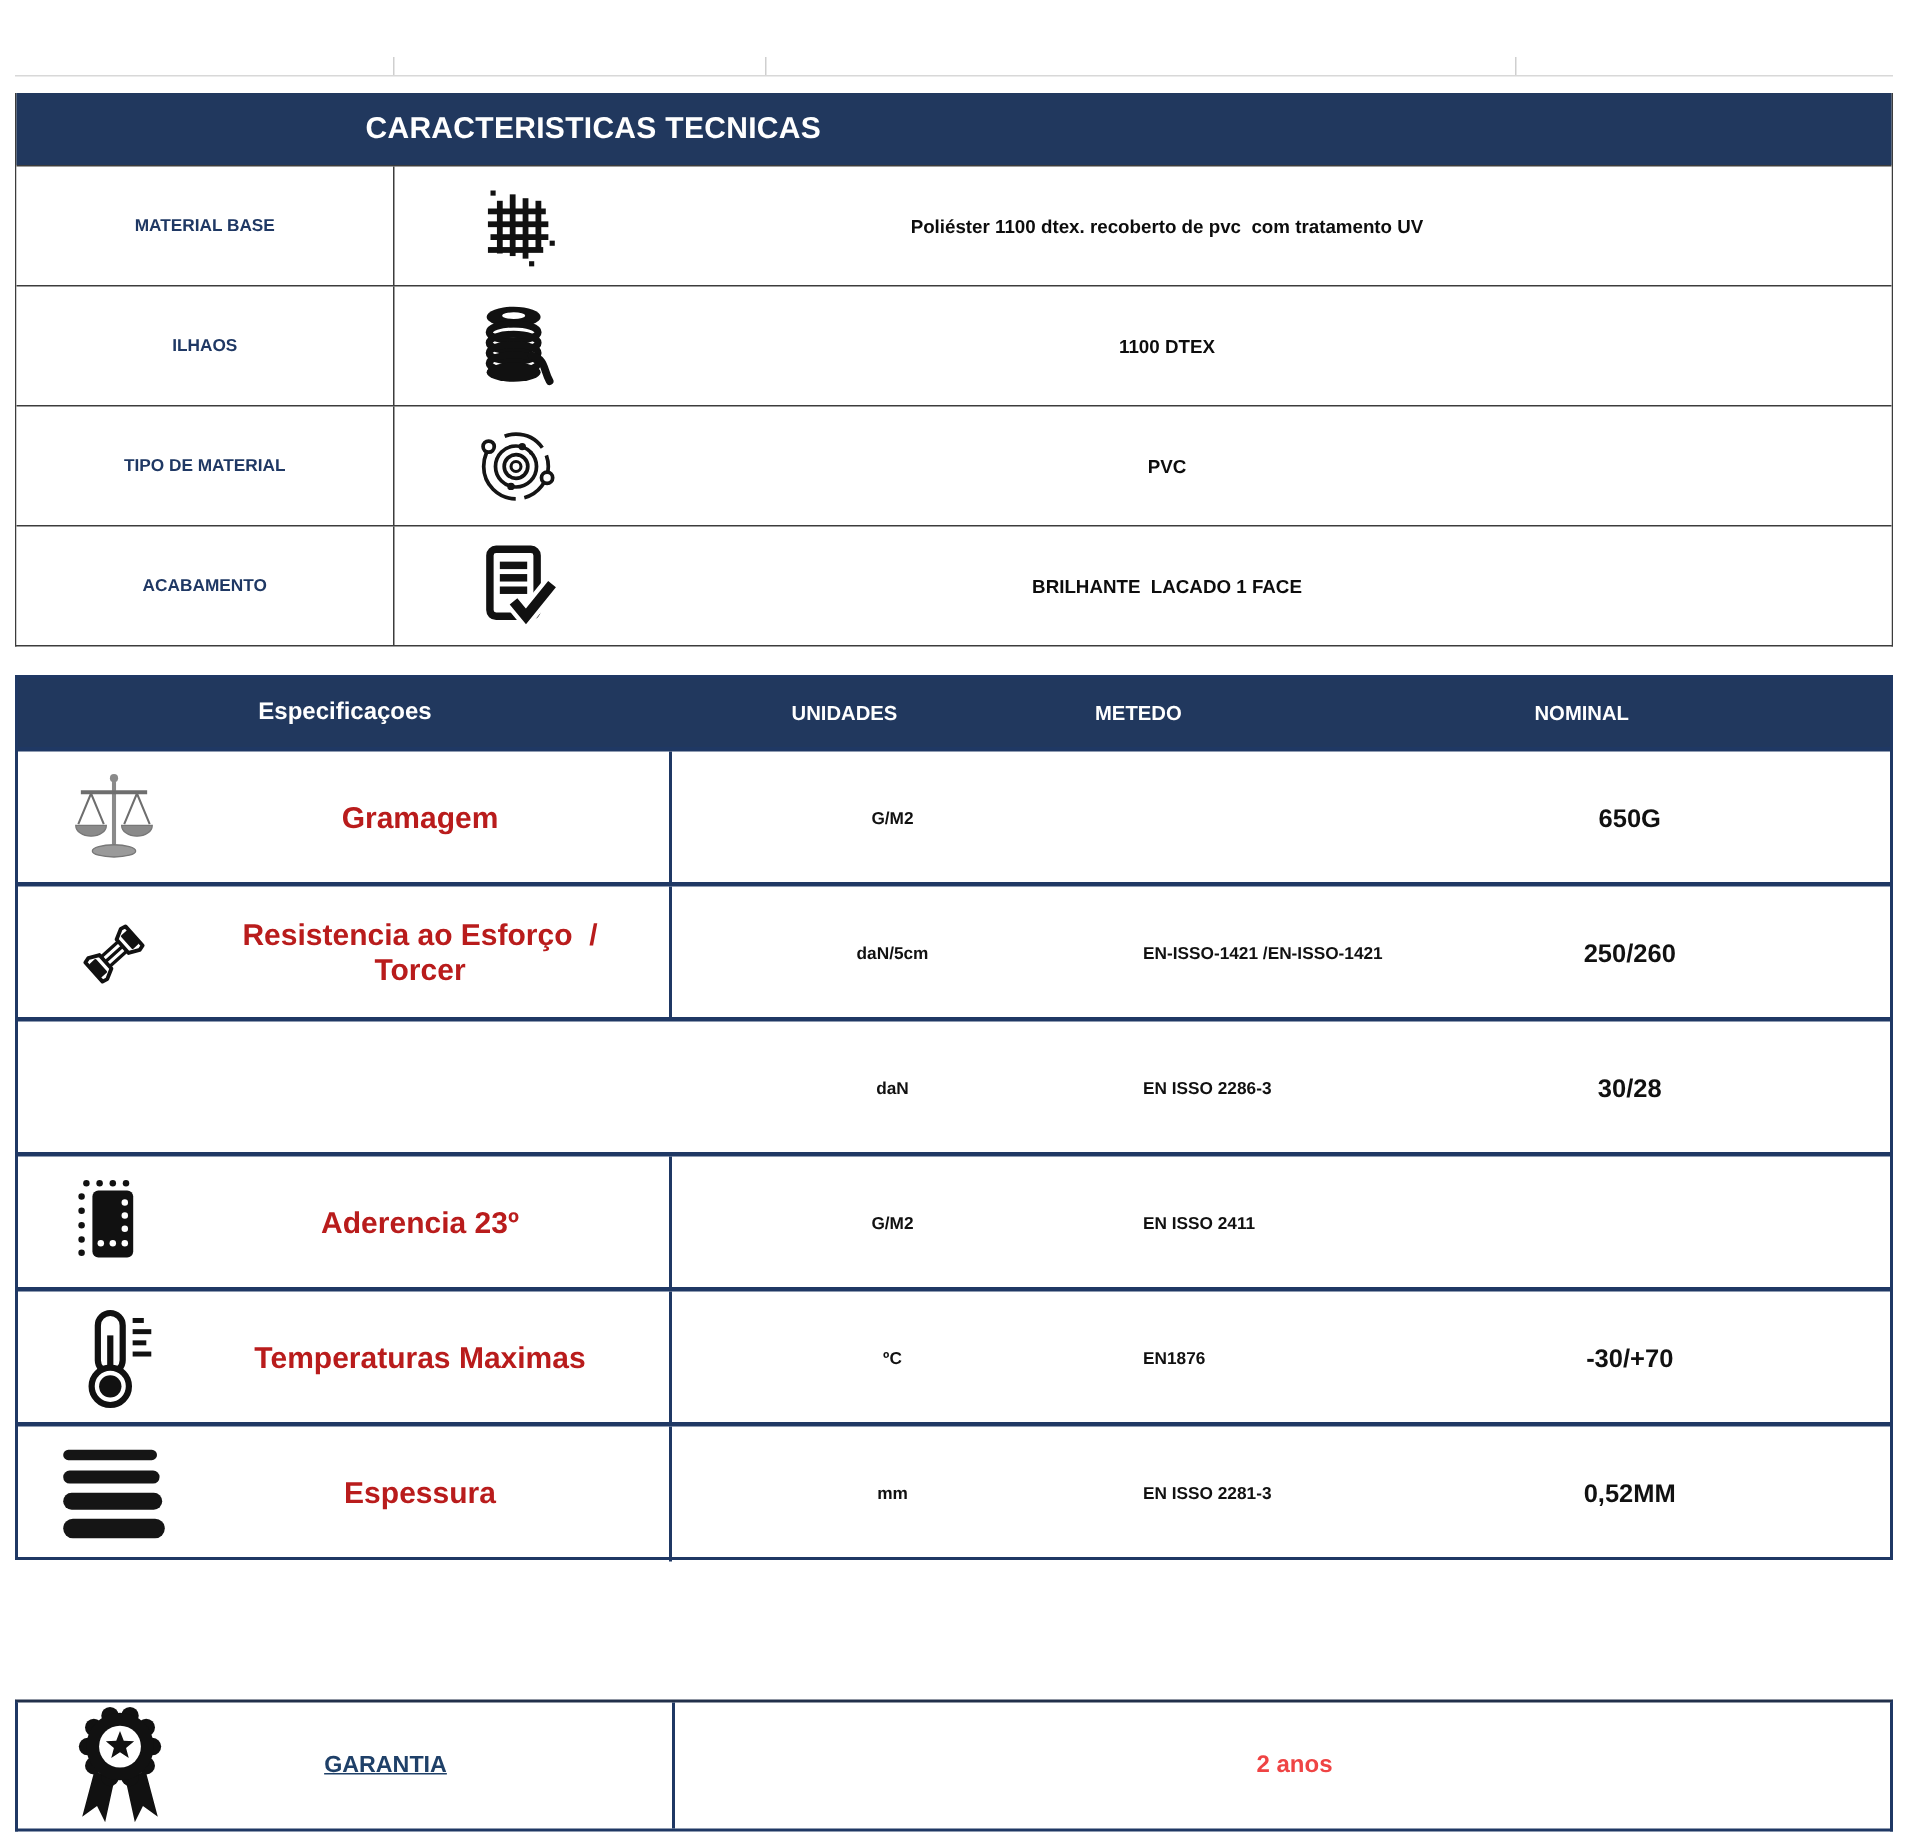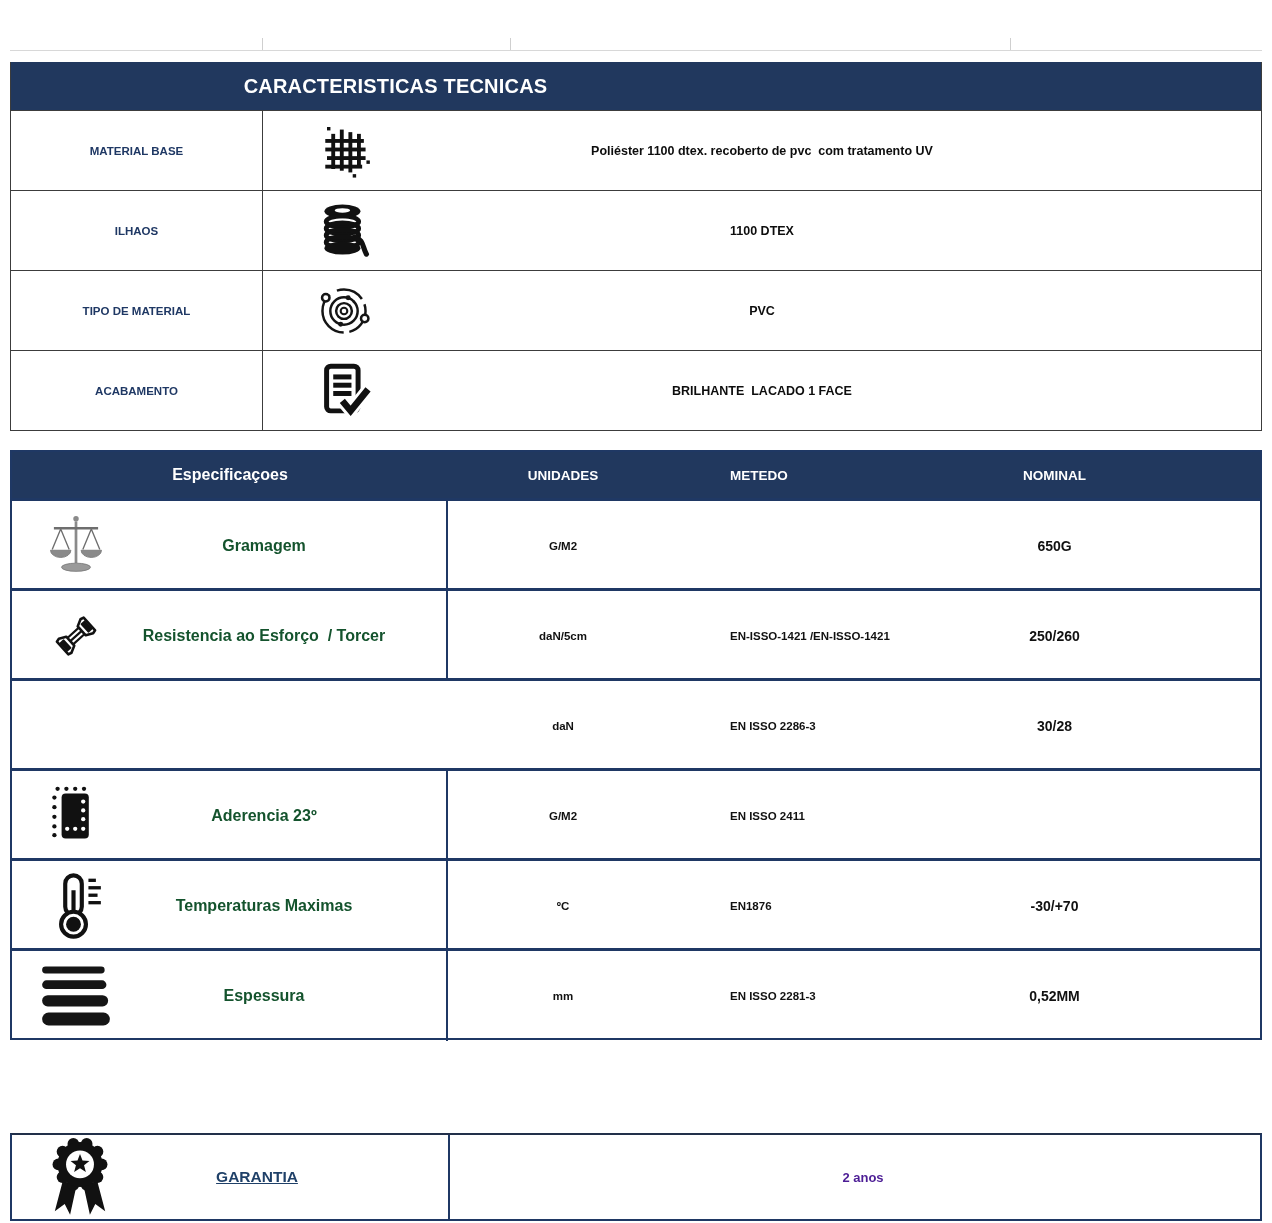--- a/index.html
+++ b/index.html
@@ -1,21 +1,21 @@
 <!DOCTYPE html>
 <html><head>
 <meta charset="utf-8">
 <style>
   * { box-sizing: border-box; }
   html,body { margin:0; padding:0; }
   body {
     width:1272px; height:1223px; position:relative; background:#fff;
     font-family:"Liberation Sans", sans-serif; color:#111;
   }
-  .pre { white-space:pre-wrap; }
+  .pre { white-space:pre-wrap;margin-left:32px; }
 
   
   .gridline { position:absolute; left:10px; top:50px; width:1252px; height:1px; background:#d8d8d8; }
   .gridtick { position:absolute; width:1px; height:12px; top:-12px; background:#cfcfcf; }
 
   
   .t1 { position:absolute; left:10px; top:62px; width:1252px; border:1px solid #3c3c3c; border-top:none; }
   .t1-header { height:48px; background:#21385E; display:flex; align-items:center; }
   .t1-title { width:748px; text-align:center; color:#fff; font-size:20px; font-weight:bold; letter-spacing:0.2px;padding-left:21px; }
   .t1-row { display:flex; height:80px; border-top:1px solid #3c3c3c; background:#fff; }
@@ -28,32 +28,32 @@
   
   .t2 { position:absolute; left:10px; top:450px; width:1252px; border:2px solid #1F3864; }
   .t2-header { height:46px; background:#21385E; position:relative; color:#fff; }
   .t2-h-spec    { position:absolute; left:0;  width:436px; top:0; height:46px; display:flex; align-items:center; justify-content:center; font-size:16px; font-weight:bold; }
   .t2-h-units   { position:absolute; left:426px; width:250px; top:0; height:46px; display:flex; align-items:center; justify-content:center; font-size:13.5px; font-weight:bold; }
   .t2-h-method  { position:absolute; left:718px; top:0; height:46px; display:flex; align-items:center; font-size:13.5px; font-weight:bold; }
   .t2-h-nominal { position:absolute; left:930px; width:225px; top:0; height:46px; display:flex; align-items:center; justify-content:center; font-size:13.5px; font-weight:bold; }
   .t2-row { height:90px; border-top:3px solid #1F3864; position:relative; background:#fff; }
   .t2-labelcell { position:absolute; left:0; top:0; width:436px; height:90px; border-right:2px solid #1F3864; display:flex; align-items:center; }
   .t2-iconbox { width:80px; margin-left:24px; display:flex; justify-content:center; line-height:0; flex:none; }
-  .t2-label { flex:1; text-align:center; margin-right:34px; color:#14532d; font-size:16px; font-weight:bold; }
+  .t2-label { flex:1; text-align:center; margin-right:34px; color:#b91c1c; font-size:20px; font-weight:bold; }
   .t2-units   { position:absolute; left:426px; width:250px; top:0; height:90px; display:flex; align-items:center; justify-content:center; font-size:11.5px; font-weight:bold; }
   .t2-method  { position:absolute; left:718px; top:0; height:90px; display:flex; align-items:center; font-size:11.5px; font-weight:bold; }
-  .t2-nominal { position:absolute; left:930px; width:225px; top:0; height:90px; display:flex; align-items:center; justify-content:center; font-size:14px; font-weight:bold; }
+  .t2-nominal { position:absolute; left:930px; width:225px; top:0; height:90px; display:flex; align-items:center; justify-content:center; font-size:17px; font-weight:bold; }
 
   
   .t3 { position:absolute; left:10px; top:1133px; width:1252px; height:88px; border:2px solid #1F3864; border-top-color:#22304a; display:flex; background:#fff; }
   .t3-labelcell { width:438px; border-right:2px solid #1F3864; display:flex; align-items:center; }
   .t3-iconbox { width:92px; margin-left:22px; display:flex; justify-content:center; line-height:0; flex:none; }
   .t3-label { flex:1; text-align:center; margin-right:60px; color:#1F4068; font-size:15.5px; font-weight:bold;text-decoration:underline; }
   .t3-valcell { flex:1; display:flex; align-items:center; justify-content:center; }
-  .t3-value { font-size:13px; font-weight:bold; color:#4c1d95;margin-left:16px; }
+  .t3-value { font-size:16px; font-weight:bold; color:#ef4444;margin-left:16px; }
 </style>
 </head>
 <body>
 
 <div class="gridline">
   <div class="gridtick" style="left:252px"></div>
   <div class="gridtick" style="left:500px"></div>
   <div class="gridtick" style="left:1000px"></div>
 </div>
 

